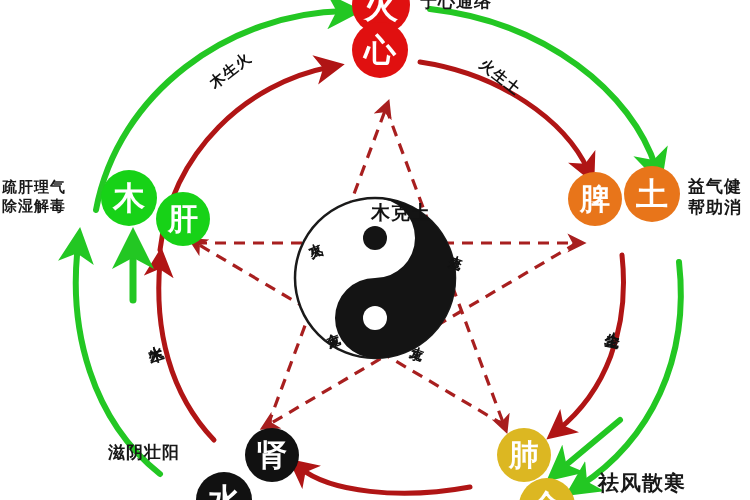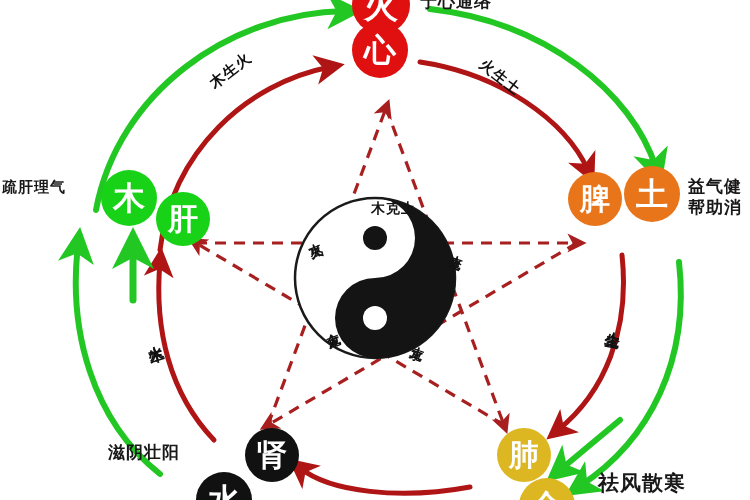--- a/index.html
+++ b/index.html
@@ -174,38 +174,39 @@
   <div class="arclab" style="left:487px;top:55px;font-size:15px;transform:rotate(38deg);transform-origin:left top;">
     <span>火生土</span>
   </div>
   <div class="arclab" style="left:607px;top:318px;font-size:15px;writing-mode:vertical-rl;text-orientation:upright;transform:rotate(12deg);transform-origin:left top;">
     <span>土生金</span>
   </div>
   <div class="arclab" style="left:140px;top:338px;font-size:15px;writing-mode:vertical-rl;text-orientation:upright;transform:rotate(-18deg);transform-origin:left top;">
     <span>水生木</span>
   </div>
 
-  <div class="kelab" style="left:371px;top:200px;font-size:14px;">
+  <div class="kelab" style="left:371px;top:200px;font-size:19px;">
     <span>木克土</span>
   </div>
   <div class="kelab" style="left:452px;top:243px;font-size:13px;writing-mode:vertical-rl;text-orientation:upright;transform:rotate(18deg);transform-origin:left top;">
     <span>火克金</span>
   </div>
   <div class="kelab" style="left:414px;top:334px;font-size:13px;writing-mode:vertical-rl;text-orientation:upright;transform:rotate(20deg);transform-origin:left top;">
     <span>土克水</span>
   </div>
   <div class="kelab" style="left:318px;top:328px;font-size:13px;writing-mode:vertical-rl;text-orientation:upright;transform:rotate(-22deg);transform-origin:left top;">
     <span>金克木</span>
   </div>
   <div class="kelab" style="left:300px;top:238px;font-size:13px;writing-mode:vertical-rl;text-orientation:upright;transform:rotate(-22deg);transform-origin:left top;">
     <span>水克火</span>
   </div>
 
   <div class="cap" style="left:2px;top:178px;font-size:15px;">
     <div>疏肝理气</div>
+    <div>除湿解毒</div>
   </div>
 
   <div class="cap" style="left:688px;top:176px;font-size:17px;">
     <div>益气健</div>
     <div>帮助消</div>
   </div>
 
   <div class="cap" style="left:108px;top:442px;font-size:17px;">
     <div>滋阴壮阳</div>
   </div>

